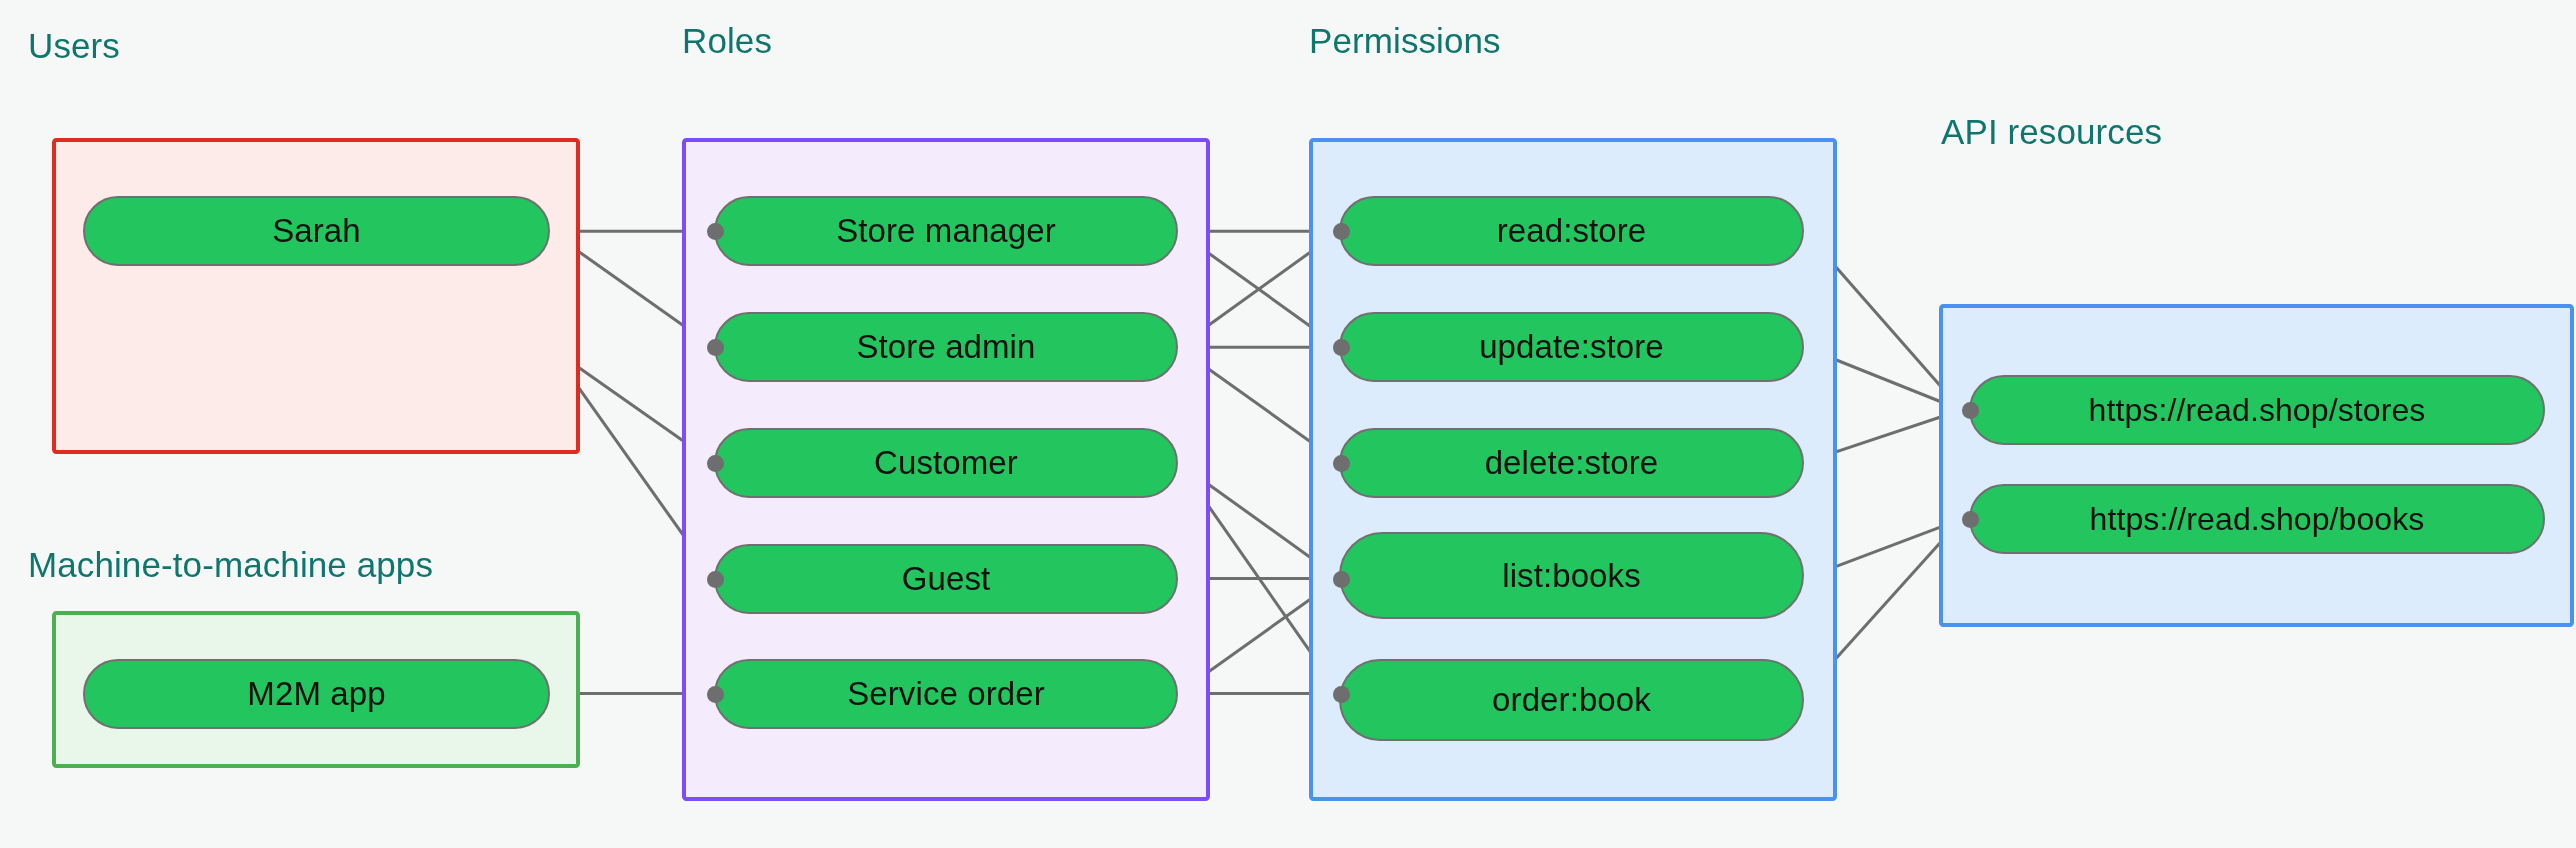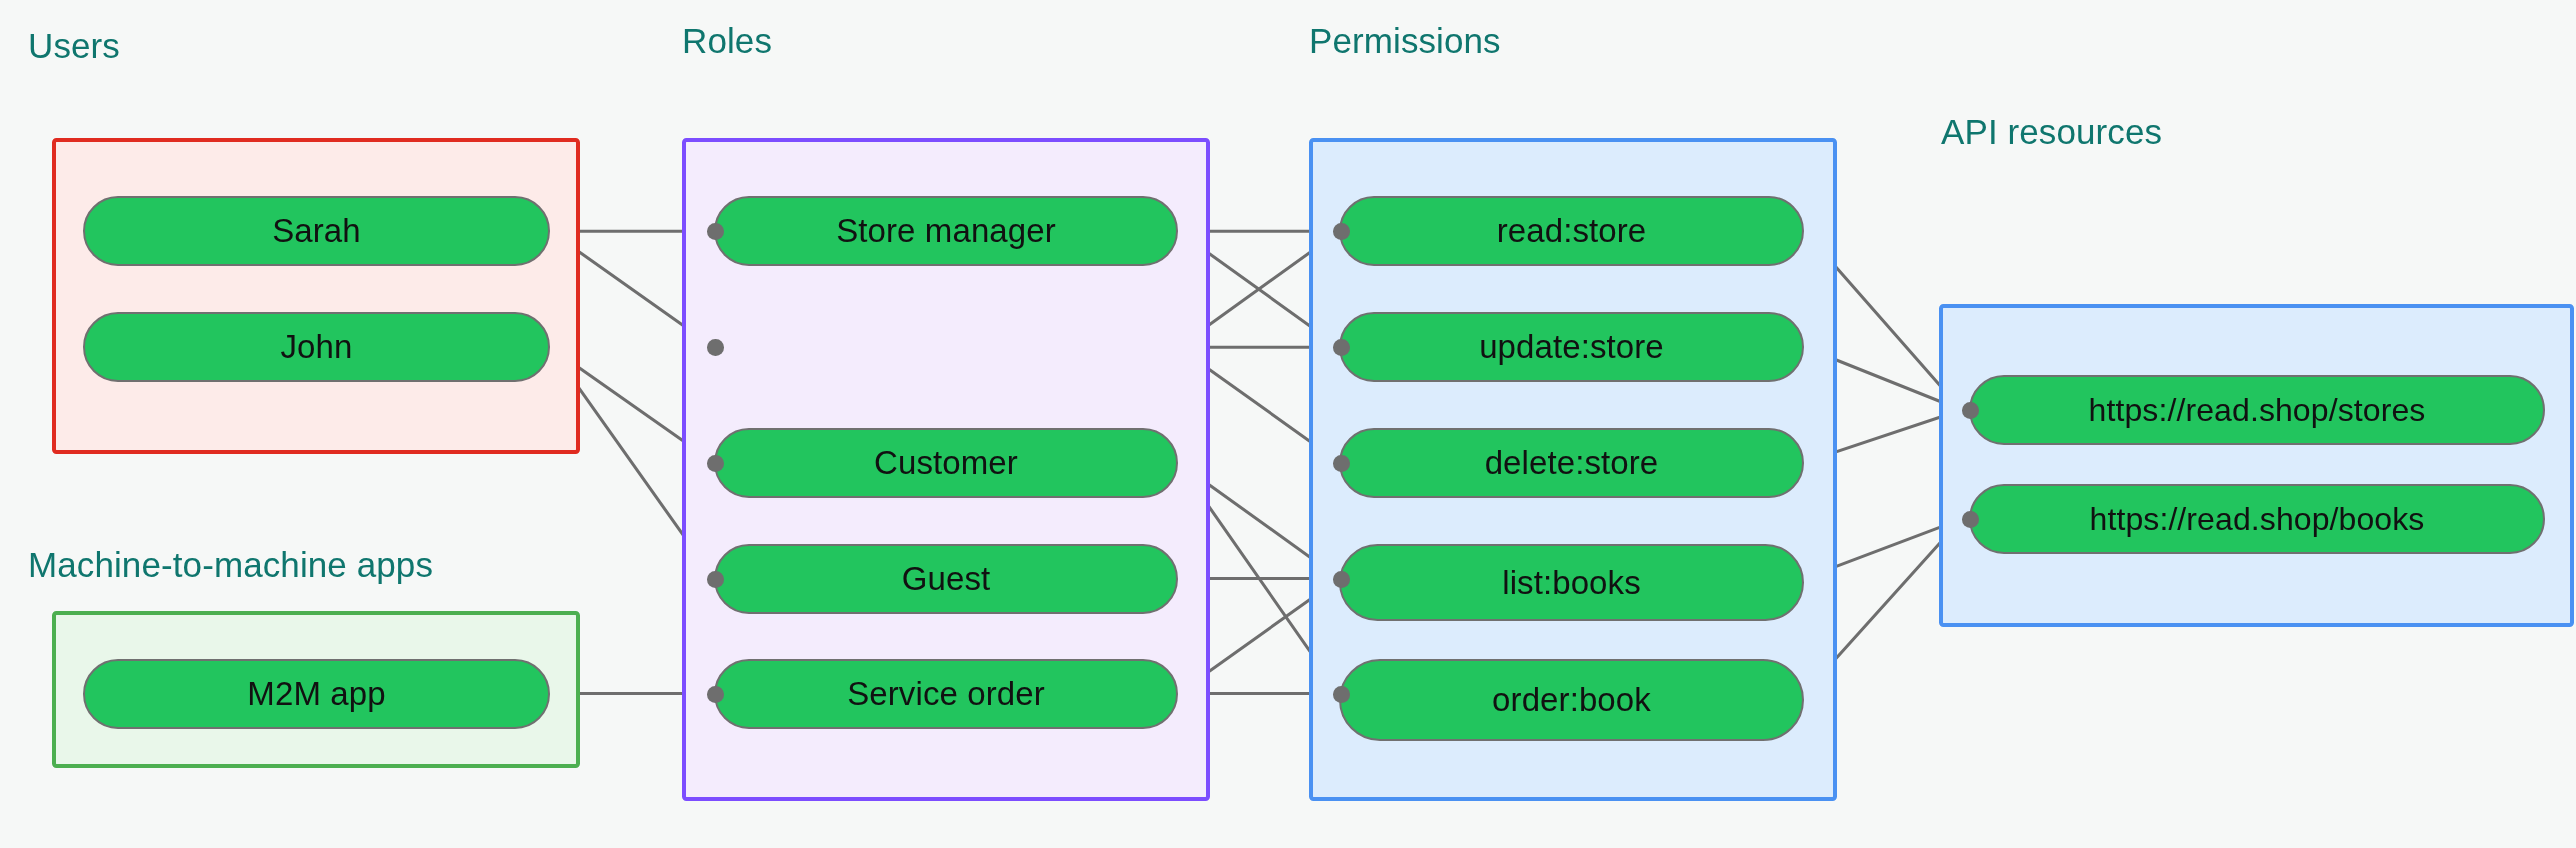--- a/index.html
+++ b/index.html
@@ -57,44 +57,44 @@
       <line x1="2068" y1="398" x2="2248" y2="470"></line>
       <line x1="2068" y1="530" x2="2248" y2="470"></line>
       <line x1="2068" y1="663" x2="2248" y2="595"></line>
       <line x1="2068" y1="795" x2="2248" y2="595"></line>
     </g>
   </svg>
 
   <div class="grp-label" style="left:28px;top:26px;">Users</div>
   <div class="grp" style="left:52px;top:138px;width:528px;height:316px;border-color:#e02b20;background:#fdebe9;"></div>
   <div class="node" style="left:83px;top:196px;width:467px;height:70px;">Sarah</div>
-  <div class="node" style="left:83px;top:312px;width:467px;height:70px;">John</div>
 
   <div class="grp-label" style="left:28px;top:545px;">Machine-to-machine apps</div>
   <div class="grp" style="left:52px;top:611px;width:528px;height:157px;border-color:#4caf50;background:#e9f7ea;"></div>
   <div class="node" style="left:83px;top:659px;width:467px;height:70px;">M2M app</div>
 
   <div class="grp-label" style="left:682px;top:21px;">Roles</div>
   <div class="grp" style="left:682px;top:138px;width:528px;height:663px;border-color:#7c4dff;background:#f4ecfd;"></div>
   <div class="node" style="left:714px;top:196px;width:464px;height:70px;">Store manager</div>
+  <div class="node" style="left:714px;top:312px;width:464px;height:70px;">Store admin</div>
   <div class="node" style="left:714px;top:428px;width:464px;height:70px;">Customer</div>
   <div class="node" style="left:714px;top:544px;width:464px;height:70px;">Guest</div>
   <div class="node" style="left:714px;top:659px;width:464px;height:70px;">Service order</div>
   <div class="dot" style="left:707px;top:223px;"></div>
   <div class="dot" style="left:707px;top:339px;"></div>
   <div class="dot" style="left:707px;top:455px;"></div>
   <div class="dot" style="left:707px;top:571px;"></div>
   <div class="dot" style="left:707px;top:686px;"></div>
 
   <div class="grp-label" style="left:1309px;top:21px;">Permissions</div>
   <div class="grp" style="left:1309px;top:138px;width:528px;height:663px;border-color:#4a91f2;background:#dcecfd;"></div>
   <div class="node" style="left:1339px;top:196px;width:465px;height:70px;">read:store</div>
   <div class="node" style="left:1339px;top:312px;width:465px;height:70px;">update:store</div>
   <div class="node" style="left:1339px;top:428px;width:465px;height:70px;">delete:store</div>
-  <div class="node" style="left:1339px;top:544px;width:465px;height:77px;">list:books</div>
+  <div class="node" style="left:1339px;top:532px;width:465px;height:87px;">list:books</div>
   <div class="node" style="left:1339px;top:659px;width:465px;height:82px;">order:book</div>
   <div class="dot" style="left:1333px;top:223px;"></div>
   <div class="dot" style="left:1333px;top:339px;"></div>
   <div class="dot" style="left:1333px;top:455px;"></div>
   <div class="dot" style="left:1333px;top:571px;"></div>
   <div class="dot" style="left:1333px;top:686px;"></div>
 
   <div class="grp-label" style="left:1941px;top:112px;">API resources</div>
   <div class="grp" style="left:1939px;top:304px;width:635px;height:323px;border-color:#4a91f2;background:#dcecfd;"></div>
   <div class="node url" style="left:1969px;top:375px;width:576px;height:70px;">https://read.shop/stores</div>

